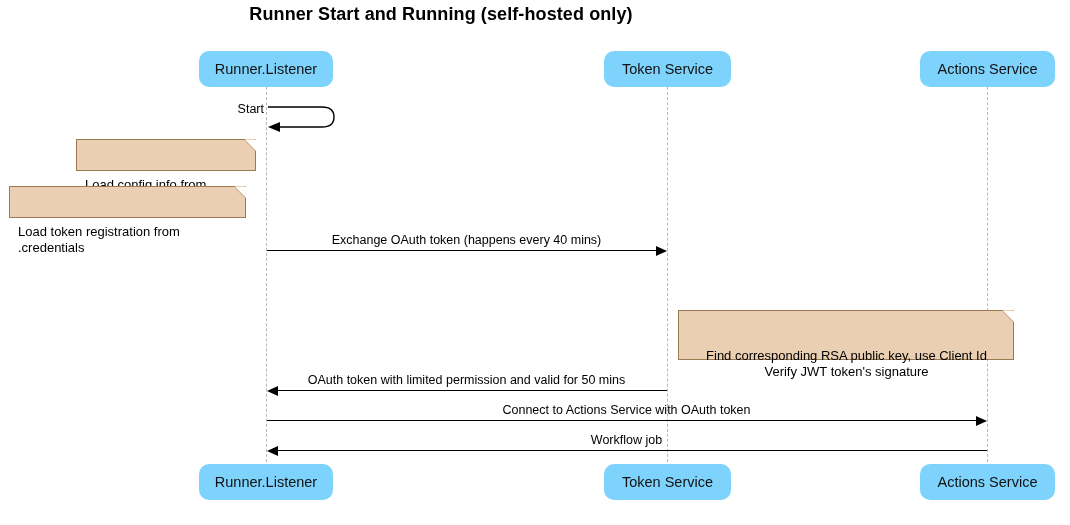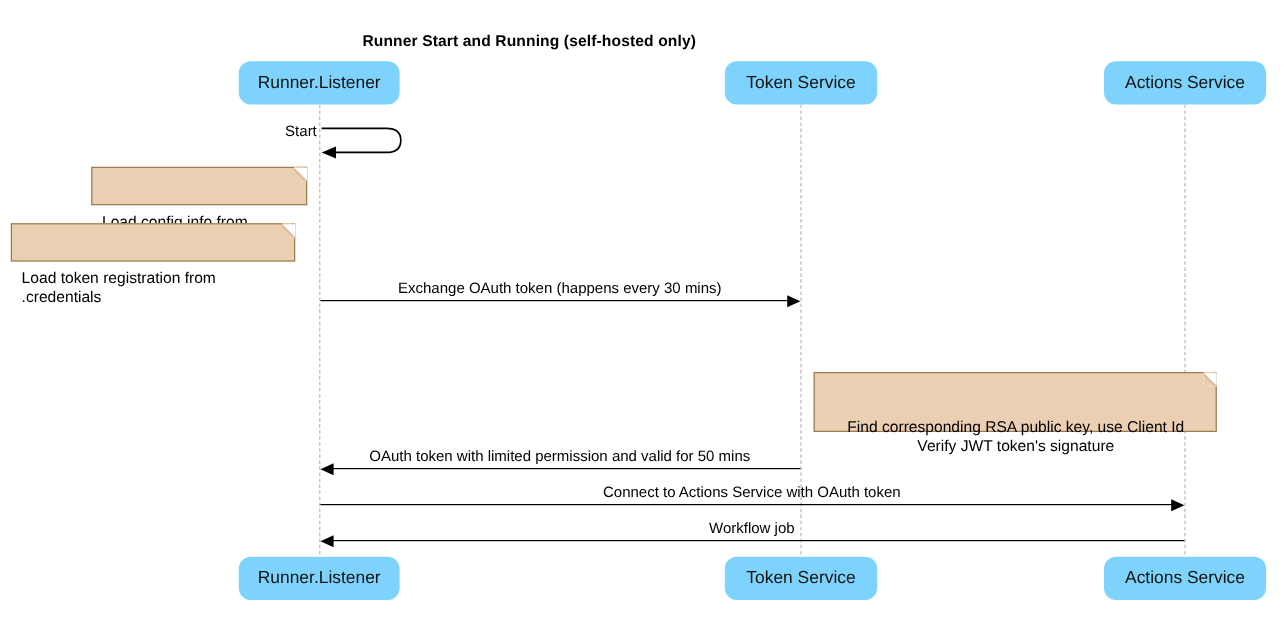--- a/index.html
+++ b/index.html
@@ -17,24 +17,24 @@
   #diagram {
     position: absolute;
     left: 0;
     top: 0;
     width: 1070px;
     height: 525px;
   }
   .title {
     position: absolute;
     left: 0;
-    top: 26px;
+    top: 4px;
     width: 882px;
     text-align: center;
-    font-size: 13px;
+    font-size: 18px;
     font-weight: bold;
     color: #000000;
     letter-spacing: 0.1px;
   }
   .lifeline {
     position: absolute;
     width: 0;
     border-left: 1px dashed #b8b8b8;
   }
   .actor {
@@ -142,21 +142,21 @@
   <div class="note" style="left:76px; top:139px; width:180px; height:32px;">
     <span class="fold"></span>
     <span>Load config info from .runner</span>
   </div>
 
   <div class="note" style="left:9px; top:186px; width:237px; height:32px;">
     <span class="fold"></span>
     <span>Load token registration from .credentials</span>
   </div>
 
-  <div class="msg-label" style="left:266px; top:233px; width:401px;">Exchange OAuth token (happens every 30 mins)</div>
+  <div class="msg-label" style="left:266px; top:233px; width:401px;">Exchange OAuth token (happens every 40 mins)</div>
   <div class="arrow-line" style="left:267px; top:250px; width:390px;"></div>
   <div class="arrow-head right" style="left:656px; top:245.5px;"></div>
 
 
   <div class="note" style="left:678px; top:310px; width:336px; height:50px;text-align:center;">
     <span class="fold"></span>
     <span>Find corresponding RSA public key, use Client Id
 Verify JWT token's signature</span>
   </div>
 

